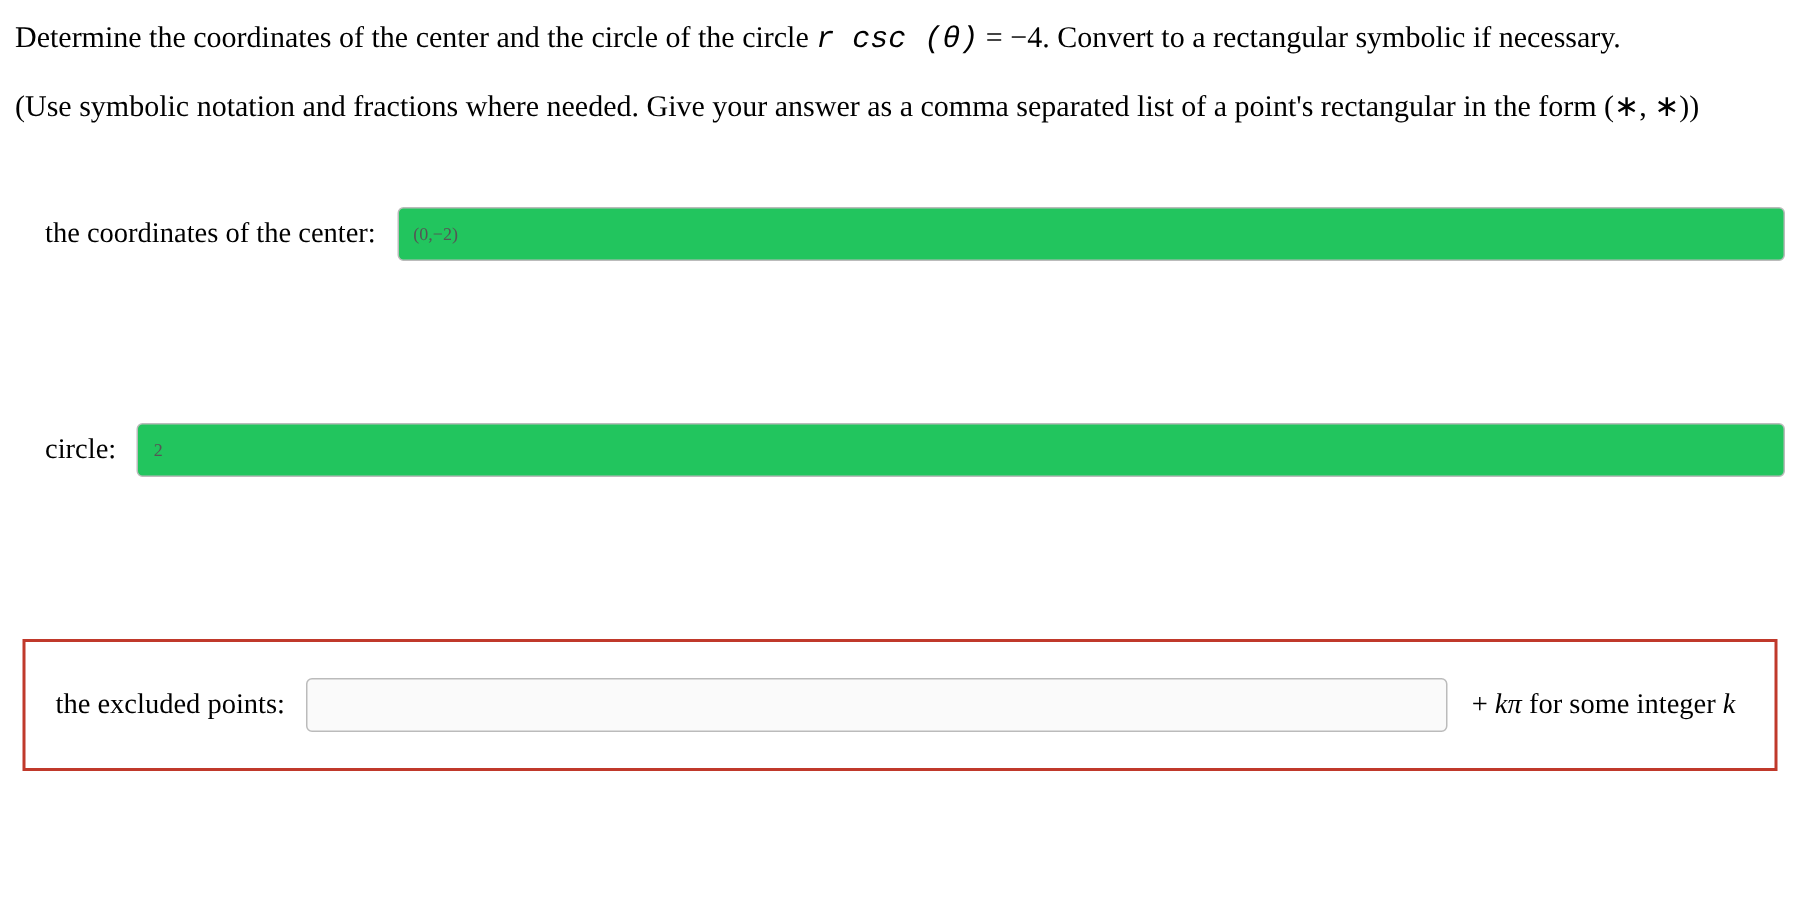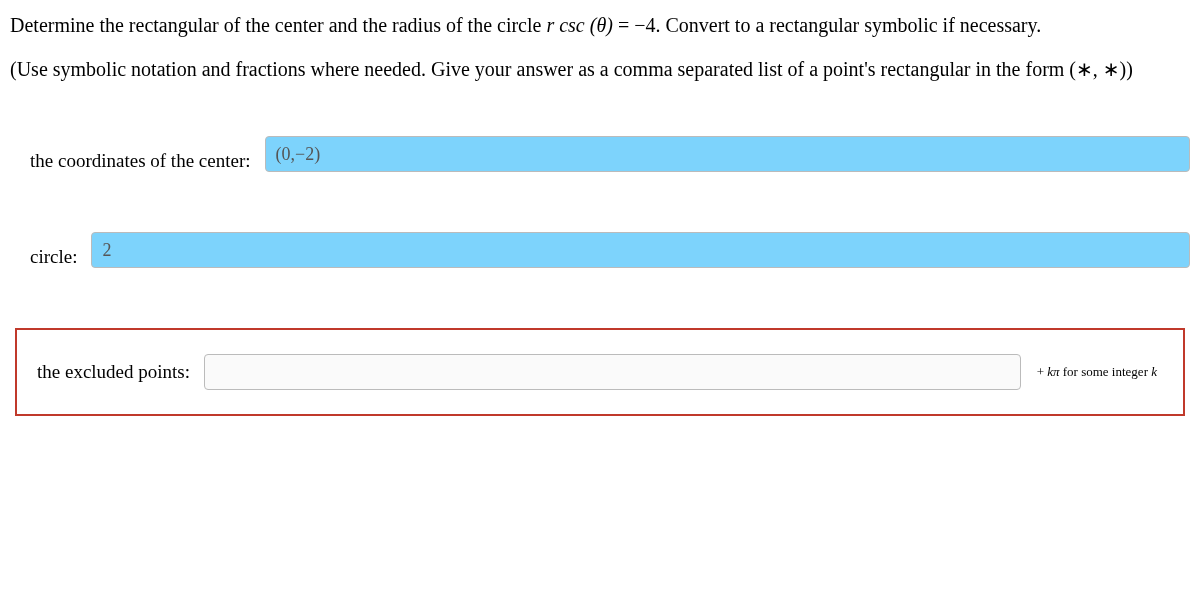--- a/index.html
+++ b/index.html
@@ -18,41 +18,41 @@
     .question-text {
       line-height: 1.7;
       margin-bottom: 10px;
     }
     .instruction-text {
       line-height: 1.7;
       margin-bottom: 50px;
     }
     .answer-row {
       display: flex;
-      align-items: flex-end;
+      align-items: center;
       margin-left: 20px;
-      margin-bottom: 60px;
+      margin-bottom: 108px;
     }
     .answer-row:last-of-type {
       margin-bottom: 0;
     }
     .answer-label {
       font-size: 19px;
       margin-right: 14px;
       white-space: nowrap;
     }
     .answer-input {
       flex: 1;
       height: 36px;
       border: 1px solid #bbb;
       border-radius: 4px;
-      background: #7dd3fc;
+      background: #22c55e;
       padding: 16px 10px;
       font-family: 'Times New Roman', Times, serif;
-      font-size: 18px;
+      font-size: 12px;
       color: #555;
     }
     .answer-input.short {
       flex: 1;
     }
     .excluded-container {
       border: 2px solid #c0392b;
       padding: 24px 20px;
       margin-left: 5px;
       margin-right: 5px;
@@ -70,36 +70,37 @@
       height: 36px;
       border: 1px solid #bbb;
       border-radius: 4px;
       background: #fafafa;
       padding: 6px 10px;
       font-family: 'Times New Roman', Times, serif;
       font-size: 18px;
       margin-right: 16px;
     }
     .suffix-text {
-      font-size: 13px;
+      font-size: 19px;
       white-space: nowrap;
       margin-right: 6px;
     }
     .italic {
       font-style: italic;
     }
     .math-expr {
       font-style: italic;
+      font-family: Liberation Mono, monospace;
     }
   </style>
 </head>
 <body>
 
 <div class="question-text">
-  <span>Determine the rectangular of the center and the radius of the circle </span><span class="math-expr">r csc (θ)</span><span> = </span><span>−4</span><span>. Convert to a rectangular symbolic if necessary.</span>
+  <span>Determine the coordinates of the center and the circle of the circle </span><span class="math-expr">r csc (θ)</span><span> = </span><span>−4</span><span>. Convert to a rectangular symbolic if necessary.</span>
 </div>
 
 <div class="instruction-text">(Use symbolic notation and fractions where needed. Give your answer as a comma separated list of a point's rectangular in the form (∗, ∗))</div>
 
 <div class="answer-row">
   <span class="answer-label">the coordinates of the center:</span>
   <input type="text" class="answer-input" value="(0,−2)" style="">
 </div>
 
 <div class="answer-row">

